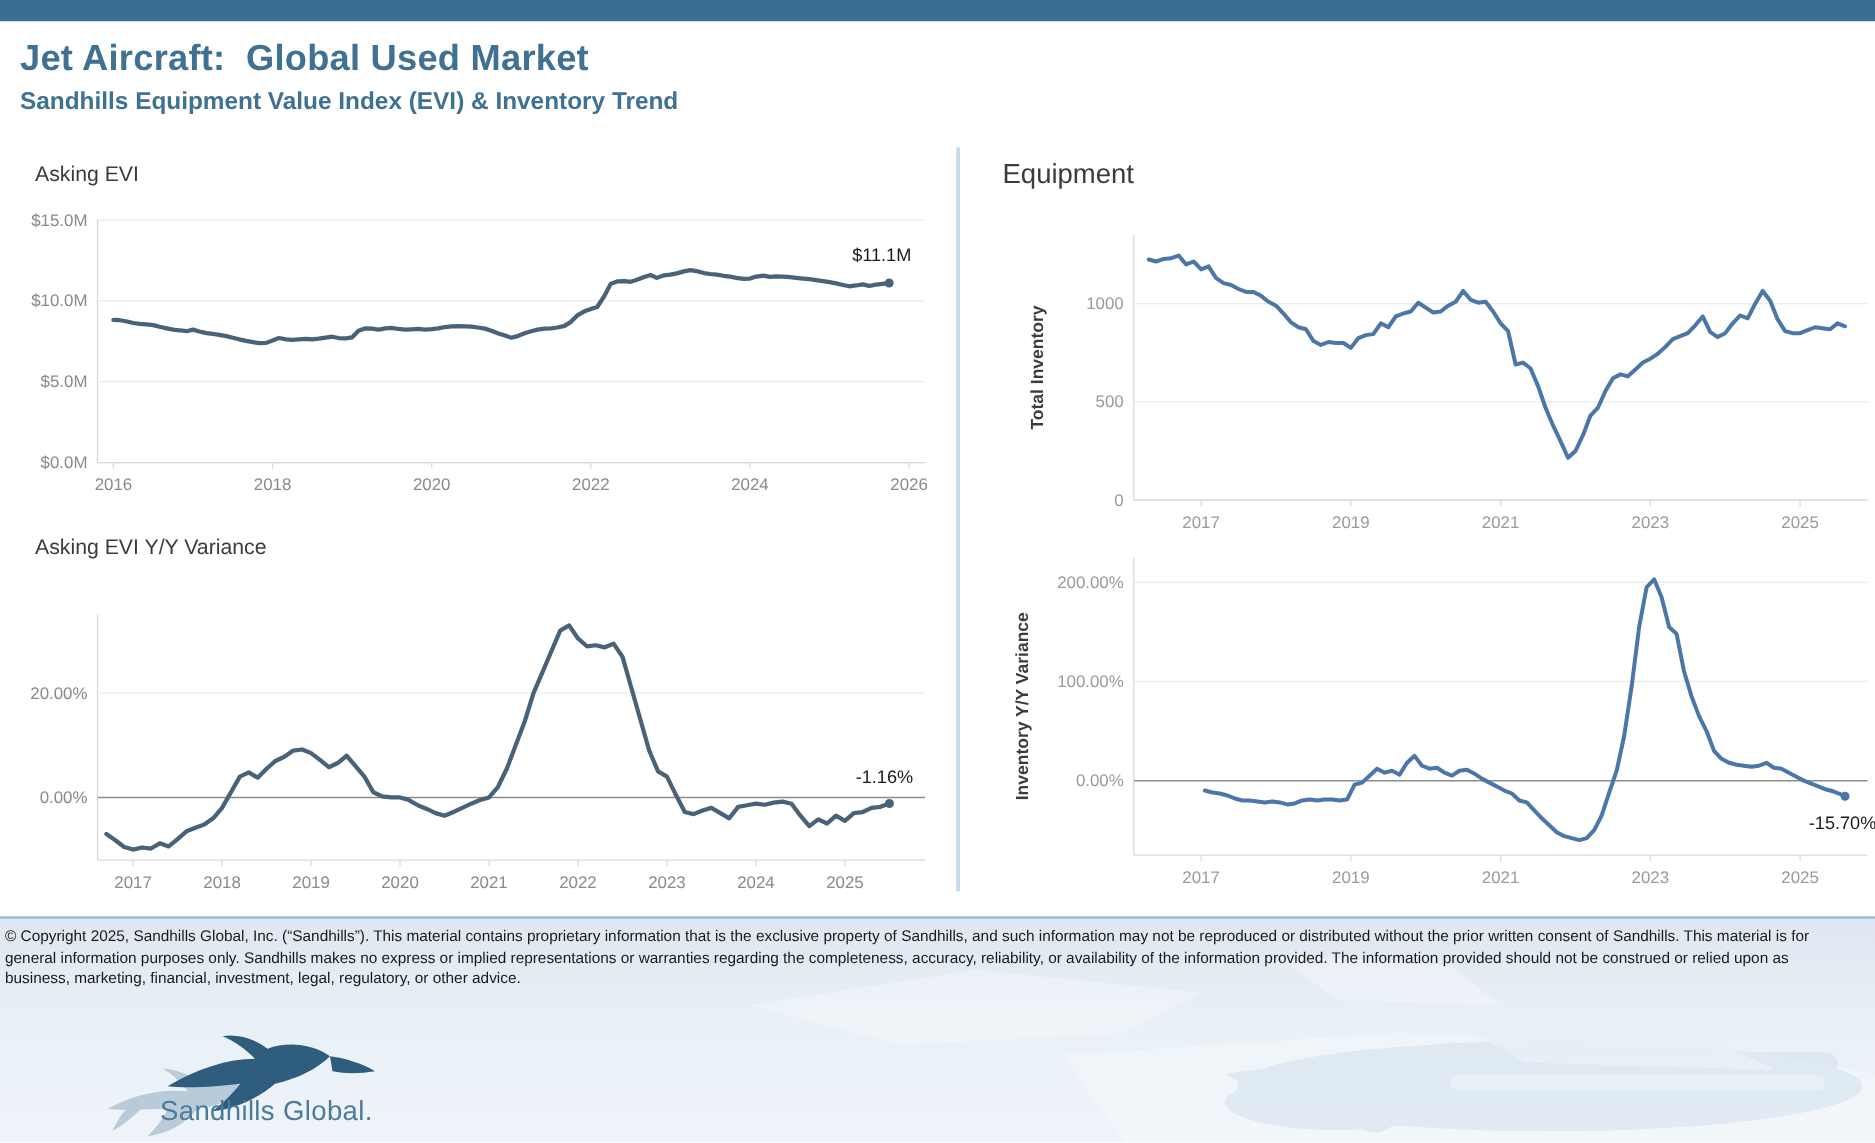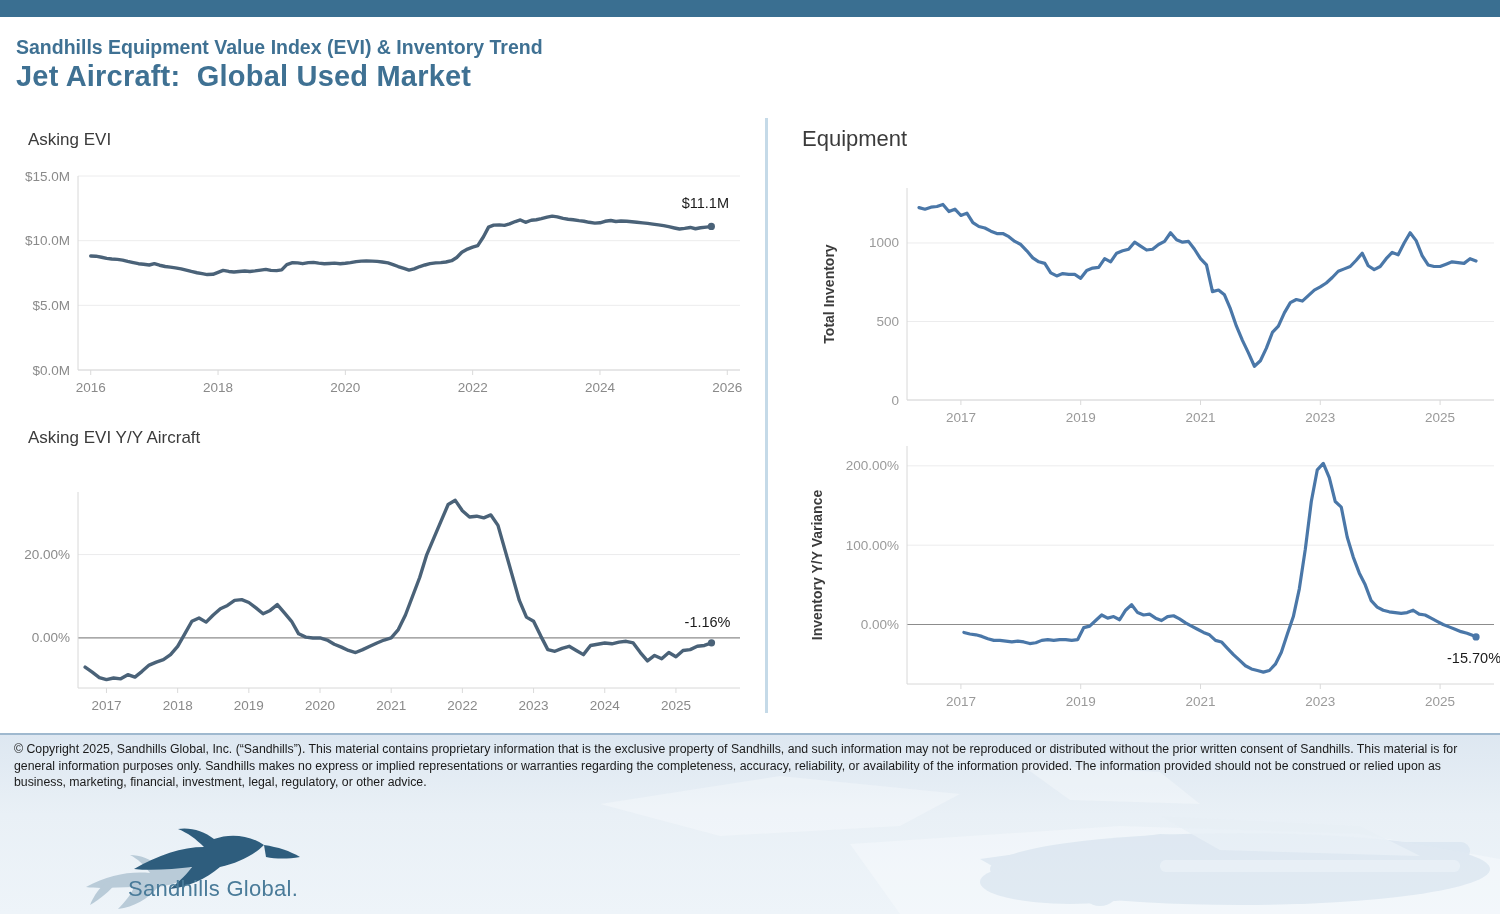--- a/index.html
+++ b/index.html
@@ -41,38 +41,38 @@
   .axisline { stroke: #d8d8d8; stroke-width: 1; }
   .tick { stroke: #dadada; stroke-width: 1; }
 
   #footer {
     position: absolute; left: 0; top: 733px; width: 1500px; height: 181px;
     background: linear-gradient(180deg, #dde7f1 0%, #e9f0f6 45%, #eef4f9 100%);
     overflow: hidden;
   }
   #footer-topline { position: absolute; left: 0; top: 0; width: 1500px; height: 2px; background: #9fb9cf; }
   #legal {
-    position: absolute; left: 14px; top: 8px; width: 1470px;
+    position: absolute; left: 4px; top: 8px; width: 1470px;
     font-size: 12.3px; line-height: 16.5px; color: #1a1a1a;
   }
   #plane { position: absolute; right: 0; bottom: 0; width: 900px; height: 150px; opacity: 0.5; }
   #logo { position: absolute; left: 78px; top: 92px; width: 320px; height: 88px; }
   #logo-text {
     position: absolute; left: 128px; top: 143px;
     font-size: 22px; color: #4a7b99; font-weight: 500; letter-spacing: 0.3px;
   }
 </style>
 </head>
 <body>
 
 <div id="topbar"></div>
 
 <div id="titleblock">
+  <div id="maintitle">Jet Aircraft:  Global Used Market</div>
   <div id="subtitle">Sandhills Equipment Value Index (EVI) &amp; Inventory Trend</div>
-  <div id="maintitle">Jet Aircraft:  Global Used Market</div>
 </div>
 
 <div id="content">
 
   <div id="leftpane">
     <div id="evi-title" class="panel-title">Asking EVI</div>
     <svg id="svg-evi" width="760" height="300" viewBox="0 0 760 300">
         <line x1="78" y1="252" x2="740" y2="252" class="gridline"></line>
         <text x="70" y="256.5" text-anchor="end" class="axis-label">$0.0M</text>
         <line x1="78" y1="187.33333333333334" x2="740" y2="187.33333333333334" class="gridline"></line>
@@ -93,21 +93,21 @@
         <text x="472.6538461538456" y="274" text-anchor="middle" class="axis-label">2022</text>
         <line x1="599.9615384615369" y1="252" x2="599.9615384615369" y2="257" class="tick"></line>
         <text x="599.9615384615369" y="274" text-anchor="middle" class="axis-label">2024</text>
         <line x1="727.269230769228" y1="252" x2="727.269230769228" y2="257" class="tick"></line>
         <text x="727.269230769228" y="274" text-anchor="middle" class="axis-label">2026</text>
         <polyline points="90.73,137.93 95.82,138.19 101.55,139.22 106.64,140.39 111.74,141.03 117.47,141.42 122.56,142.07 127.65,143.36 133.38,144.65 138.47,145.69 143.56,146.21 149.29,146.98 154.38,145.69 159.48,147.24 165.21,148.53 170.30,149.18 175.39,149.83 181.12,150.86 186.21,152.15 191.30,153.45 197.03,154.74 202.13,155.65 207.22,156.55 212.95,156.29 218.04,154.35 223.13,152.41 228.86,153.45 233.95,153.97 239.04,153.45 244.77,153.06 249.87,153.45 254.96,152.93 260.69,152.15 265.78,151.38 270.87,152.41 276.60,152.67 281.69,151.90 286.78,146.59 292.51,144.65 297.61,144.91 302.70,145.69 308.43,144.65 313.52,144.39 318.61,145.17 324.34,145.69 329.43,145.43 334.52,145.17 340.25,145.69 345.35,145.30 350.44,144.65 356.17,143.62 361.26,143.10 366.35,142.84 372.08,143.10 377.17,143.36 382.27,144.01 387.99,144.91 393.09,146.59 398.18,148.53 403.91,150.47 409.00,152.15 414.09,150.86 419.82,148.53 424.91,146.98 430.01,145.69 435.73,144.91 440.83,144.65 445.92,144.01 451.65,142.71 456.74,139.48 461.83,134.31 467.56,131.07 472.65,129.13 477.75,127.58 483.48,118.79 488.57,109.09 493.66,107.15 499.39,106.89 504.48,107.41 509.57,105.85 515.30,103.53 520.39,101.97 525.49,104.30 531.22,102.23 536.31,101.71 541.40,100.68 547.13,99.13 552.22,98.09 557.31,98.87 563.04,100.42 568.13,101.20 573.23,101.71 578.96,102.62 584.05,103.27 589.14,104.30 594.87,105.08 599.96,104.82 605.05,103.27 610.78,102.49 615.87,103.53 620.97,103.01 626.70,103.27 631.79,103.78 636.88,104.30 642.61,104.82 647.70,105.34 652.79,106.11 658.52,106.89 663.62,107.66 668.71,108.70 674.44,109.99 679.53,111.03 684.62,110.38 690.35,109.47 695.44,110.77 700.53,109.73 706.26,109.09 711.36,108.44" fill="none" stroke="#4a6278" stroke-width="3.4" stroke-linejoin="round" stroke-linecap="round"></polyline>
         <circle cx="711.3557692307667" cy="108.44" r="3.6" fill="#4a6278"></circle>
         <text x="705.3557692307667" y="90.44" text-anchor="middle" class="endlabel">$11.1M</text>
       </svg>
 
-    <div id="evivar-title" class="panel-title">Asking EVI Y/Y Aircraft</div>
+    <div id="evivar-title" class="panel-title">Asking EVI Y/Y Variance</div>
     <svg id="svg-evivar" width="760" height="300" style="position:absolute;left:0;top:336px;" viewBox="0 0 760 300">
         <line x1="78" y1="183.95744680851064" x2="740" y2="183.95744680851064" class="zeroline"></line>
         <text x="70" y="188.45744680851064" text-anchor="end" class="axis-label">0.00%</text>
         <line x1="78" y1="100.5531914893617" x2="740" y2="100.5531914893617" class="gridline"></line>
         <text x="70" y="105.0531914893617" text-anchor="end" class="axis-label">20.00%</text>
         <line x1="78" y1="38" x2="78" y2="234" class="axisline"></line>
         <line x1="78" y1="234" x2="740" y2="234" class="axisline"></line>
         <line x1="106.47311827957581" y1="234" x2="106.47311827957581" y2="239" class="tick"></line>
         <text x="106.47311827957581" y="256" text-anchor="middle" class="axis-label">2017</text>
         <line x1="177.65591397849914" y1="234" x2="177.65591397849914" y2="239" class="tick"></line>

